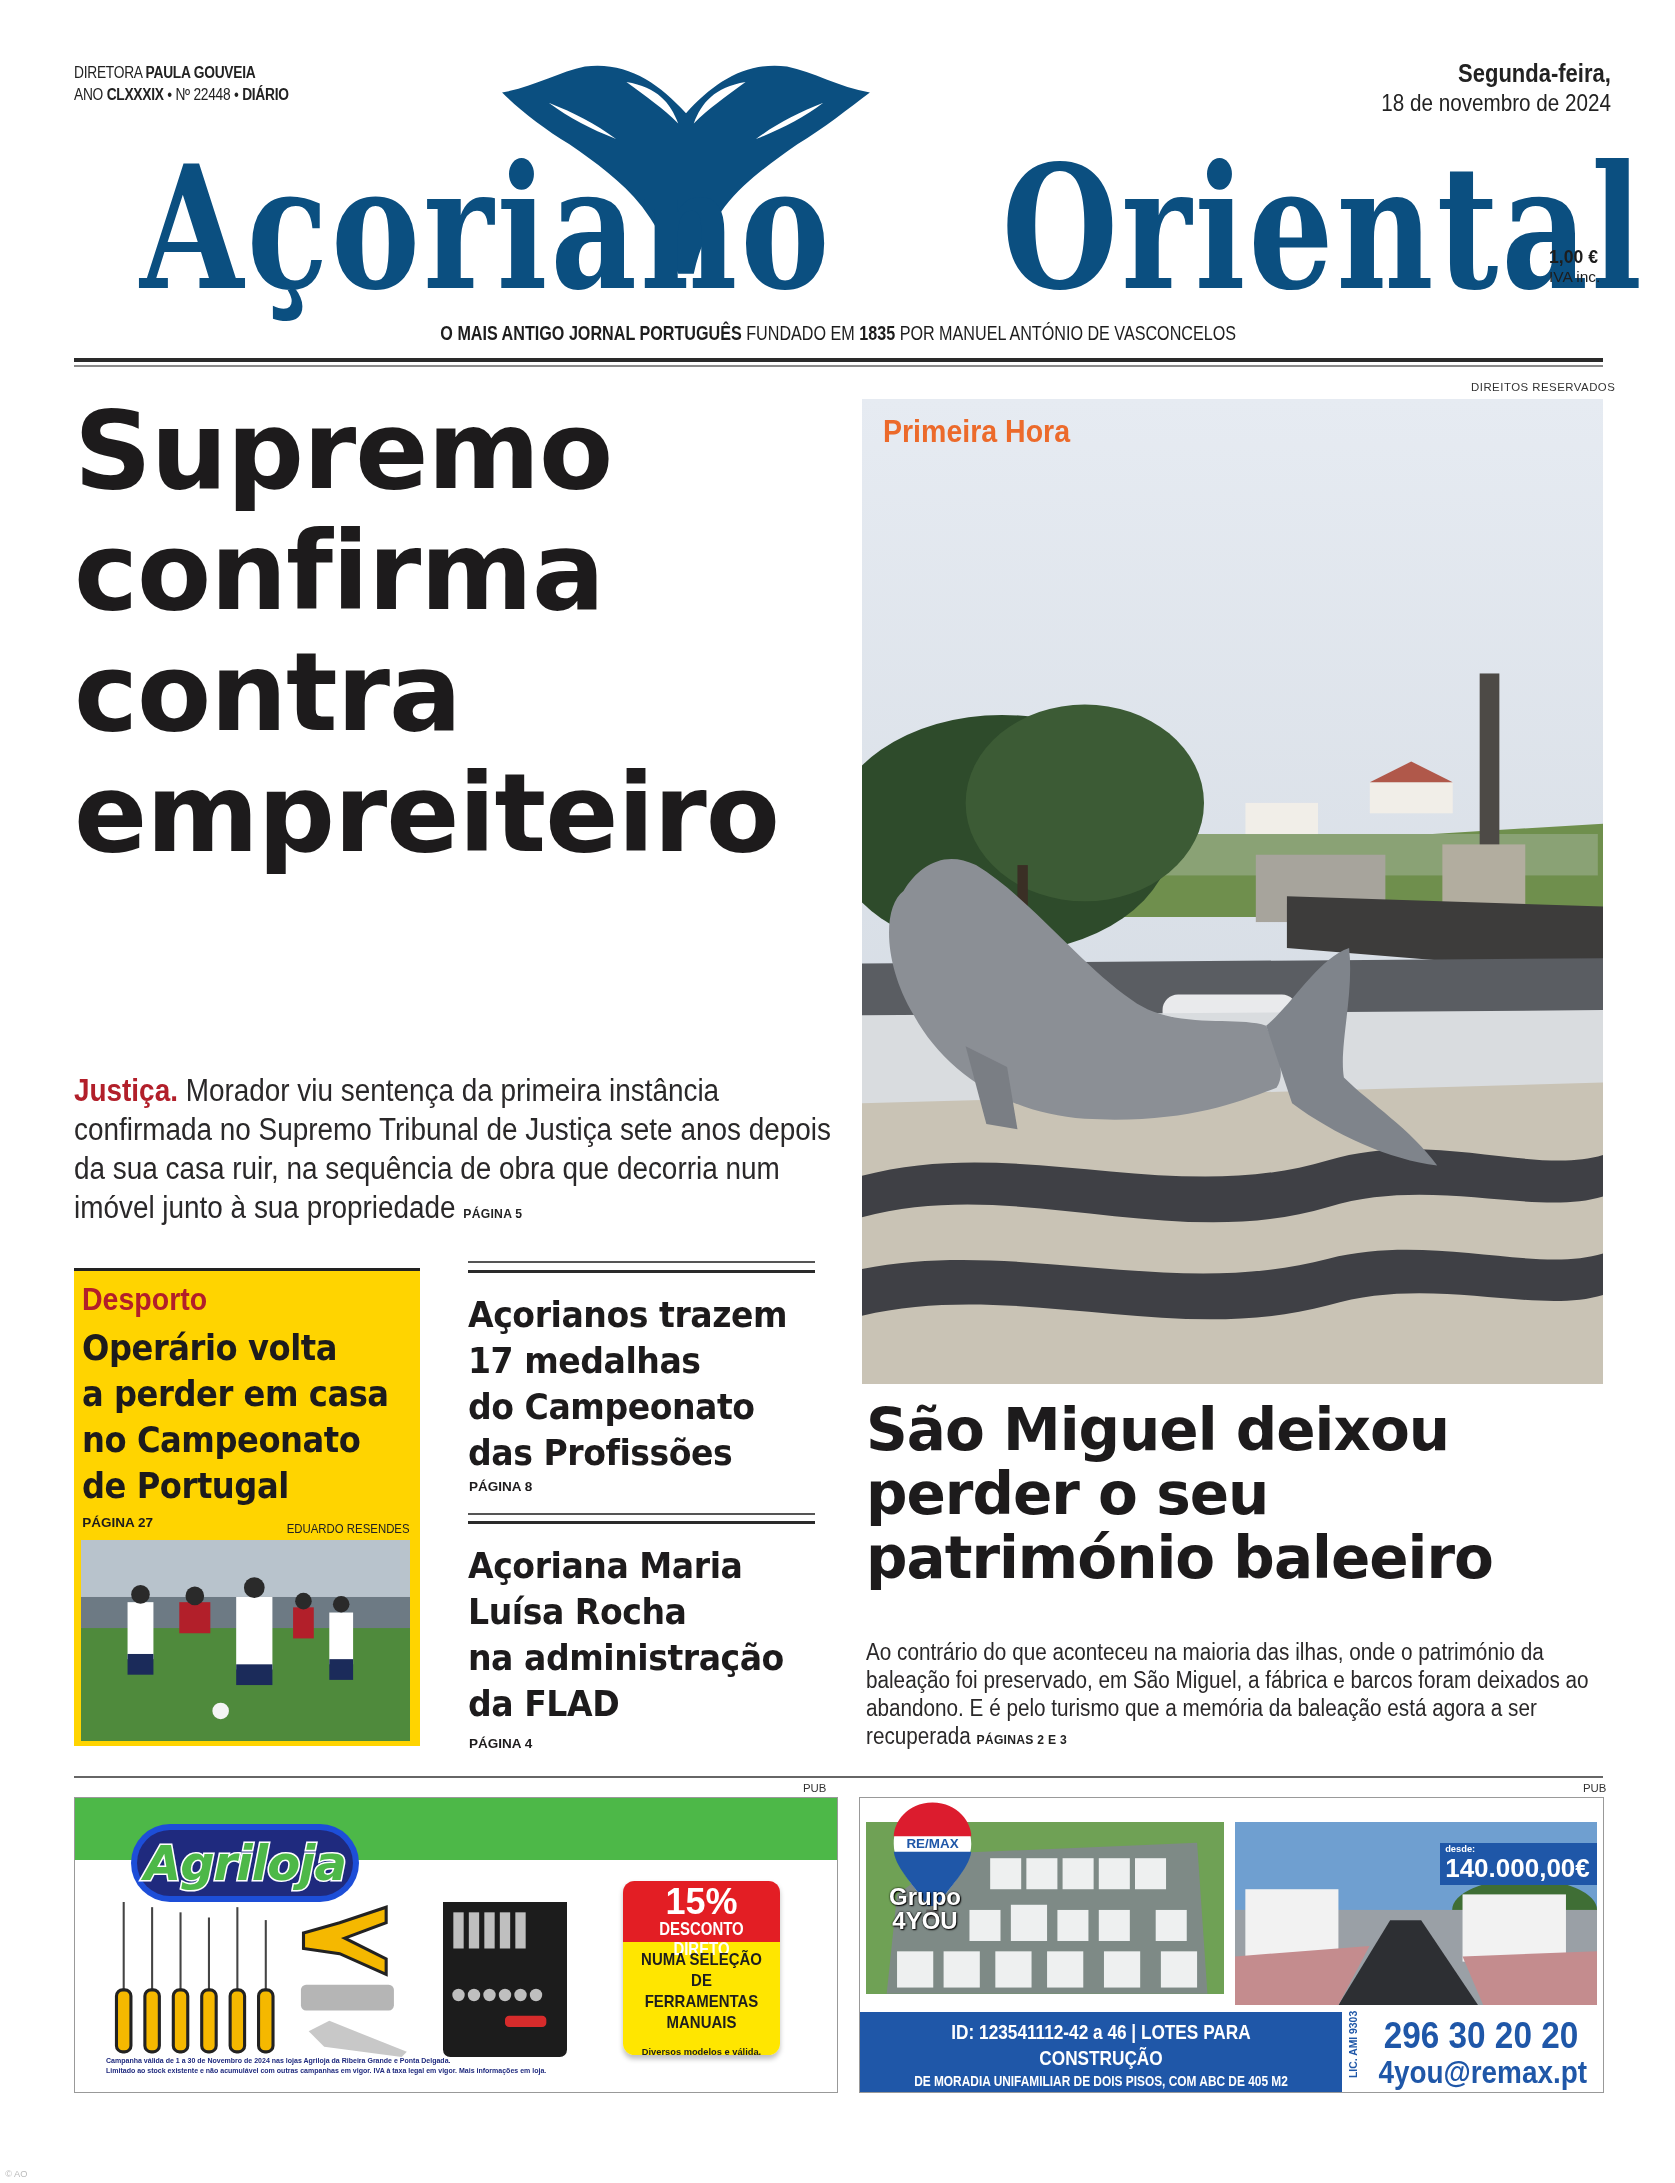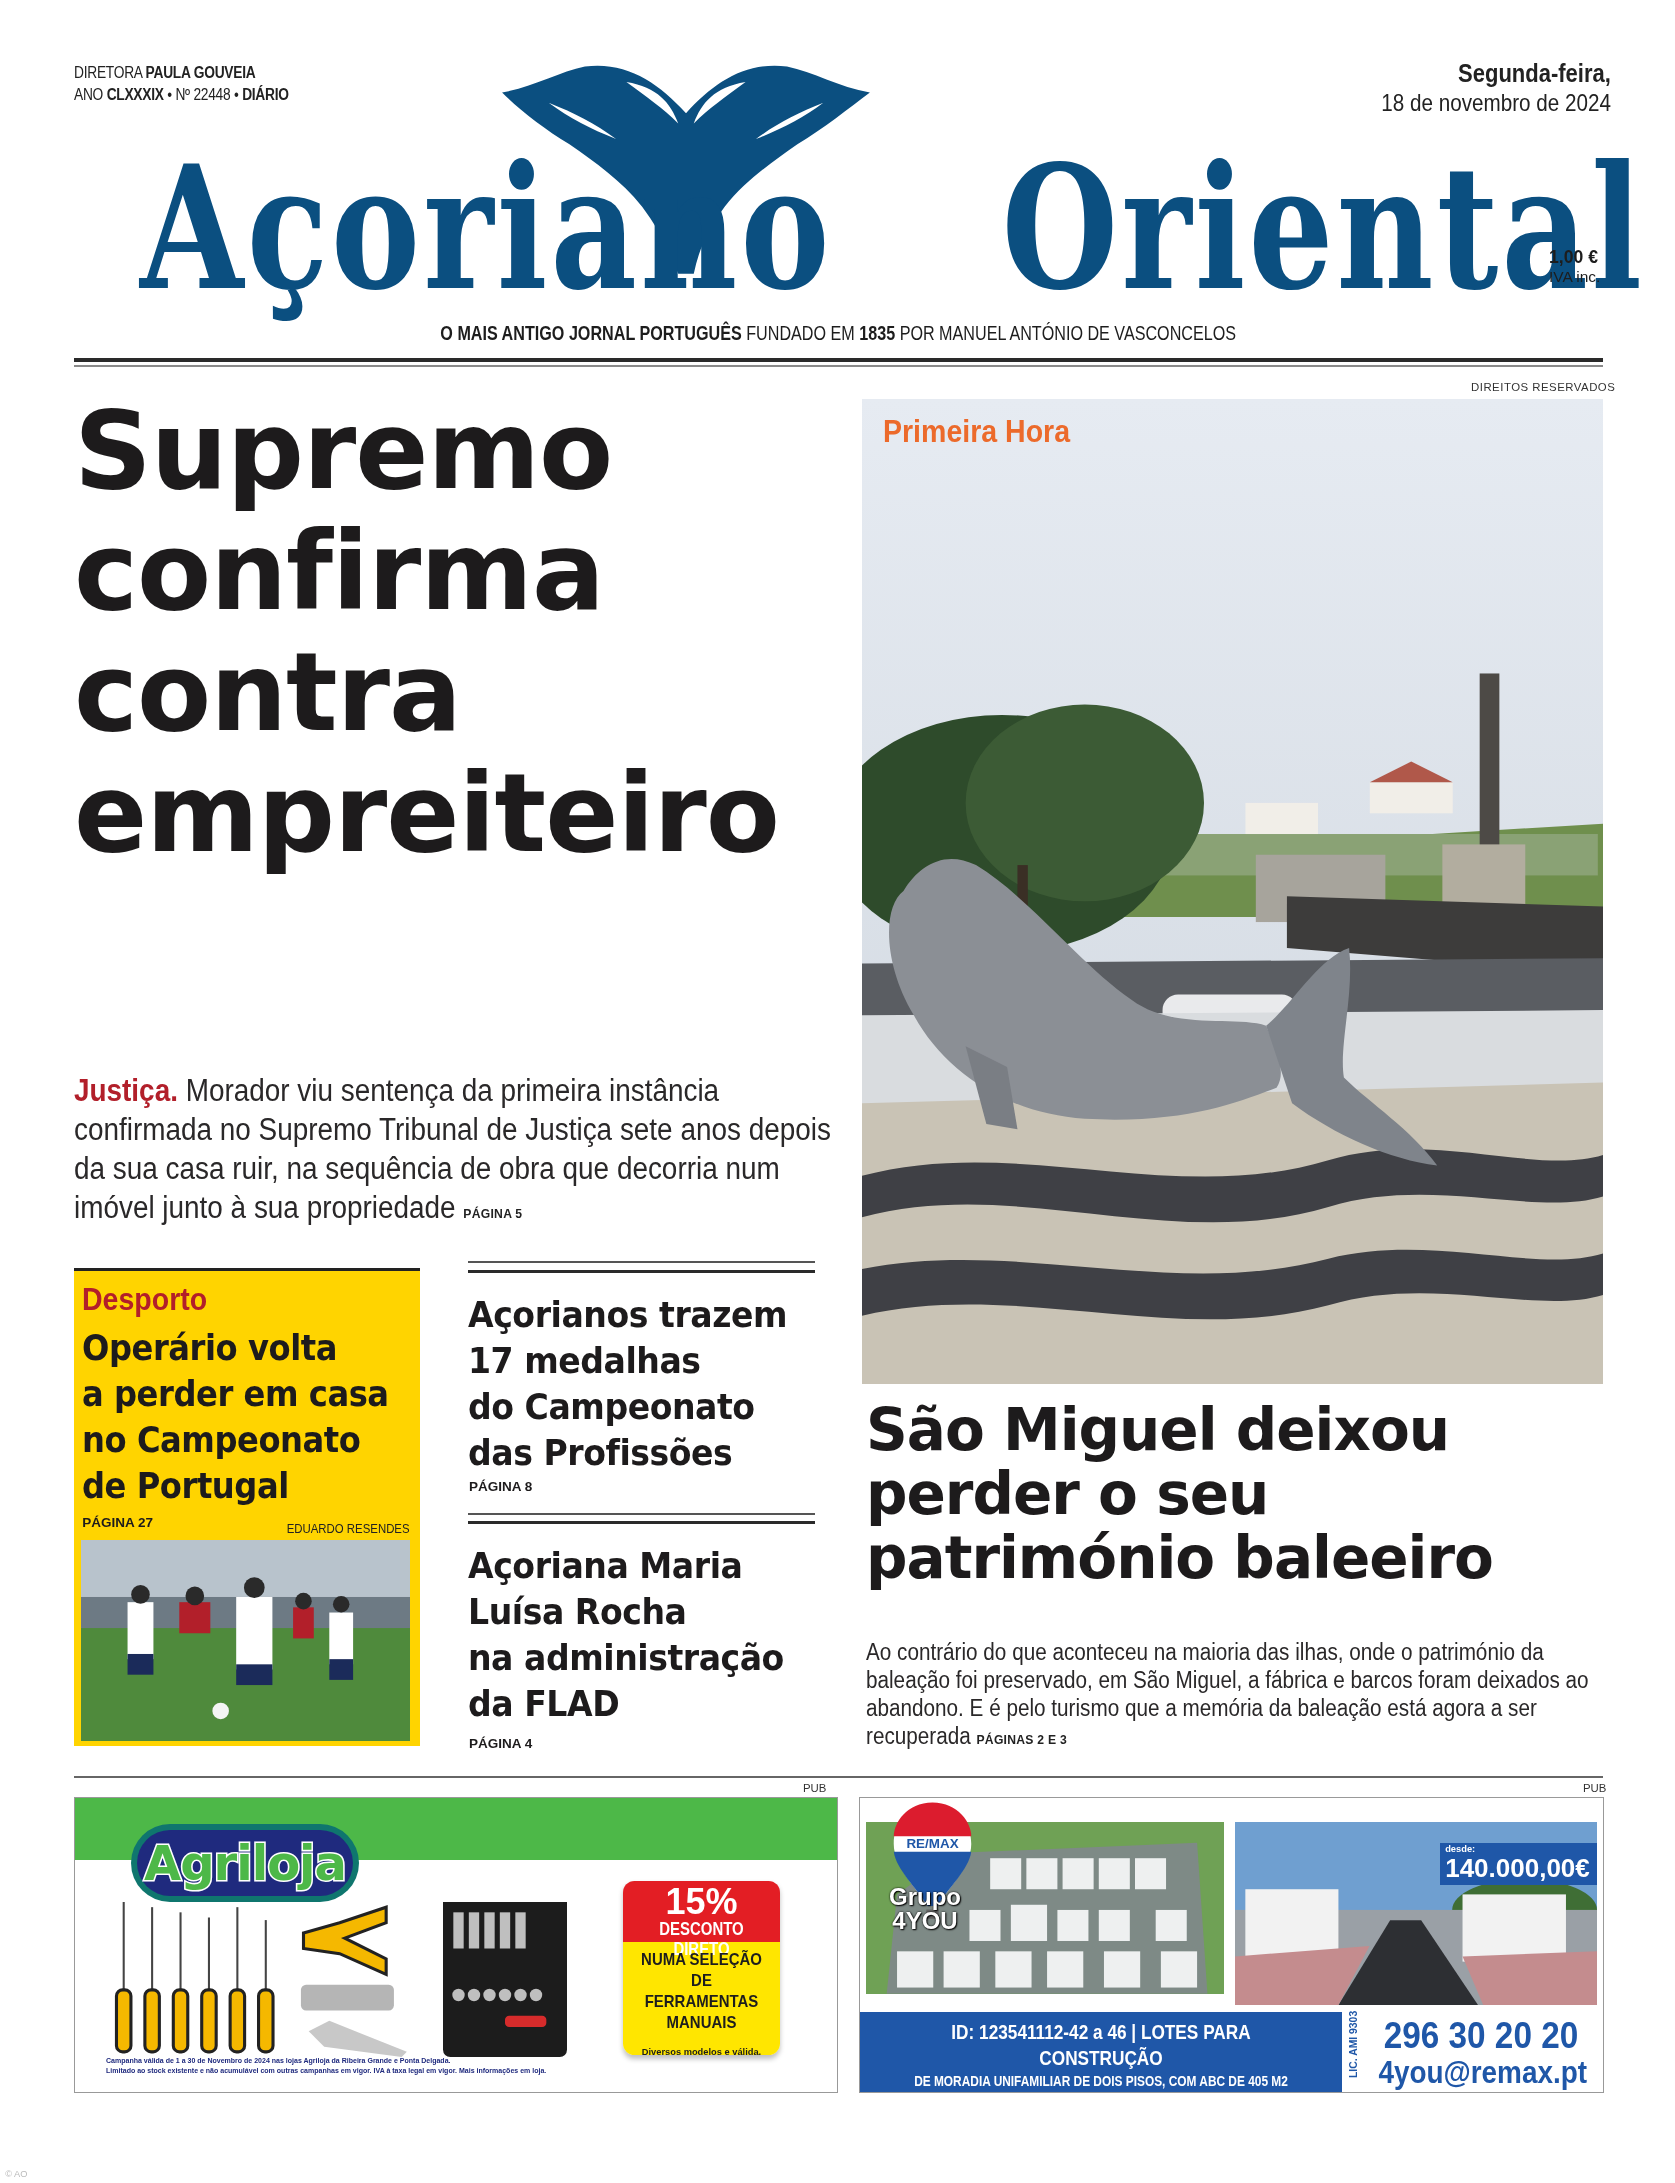--- a/index.html
+++ b/index.html
@@ -64,21 +64,21 @@
   .mid-headline { left: 468px; width: 362px; font-family: "DejaVu Sans", sans-serif; font-weight: 700; font-size: 36px; line-height: 46px; color: #1d1b1c; letter-spacing: -0.5px; transform: scaleX(0.92); transform-origin: left top; }
   .mid-page { left: 469px; font-size: 13.5px; font-weight: 700; color: #1d1b1c; }
 
   
   .pub-rule { left: 74px; width: 1529px; top: 1776px; height: 1.6px; background: #666; }
   .pub-label { font-size: 11.4px; color: #333; top: 1782px; }
 
   
   .ad-agri { left: 74px; top: 1797px; width: 764px; height: 296px; border: 1.6px solid #999; background: #fff; overflow: hidden; }
   .agri-green { position: absolute; left: 0; top: 0; width: 100%; height: 62px; background: #4db848; }
-  .agri-logo { position: absolute; left: 56px; top: 26px; width: 228px; height: 78px; background: #0f766e; border-radius: 39px; padding: 6.2px; }
+  .agri-logo { position: absolute; left: 56px; top: 26px; width: 228px; height: 78px; background: #1d4ed8; border-radius: 39px; padding: 6.2px; font-style: italic; }
   .agri-logo .pill { width: 100%; height: 100%; border-radius: 33px; background: #1f2a7e; display: flex; align-items: center; justify-content: center; }
   .agri-logo .pill span { font-size: 48px; font-weight: 900; color: #4db848; -webkit-text-stroke: 3.1px #ffffff; paint-order: stroke fill; font-family: "DejaVu Sans", sans-serif; letter-spacing: -1px; }
   .agri-tools { position: absolute; left: 21px; top: 104px; width: 539px; height: 155px; }
   .agri-badge { position: absolute; left: 548px; top: 83px; width: 157px; height: 174px; border-radius: 11.4px; overflow: hidden; box-shadow: 0 3.1px 5.2px rgba(0,0,0,0.25); }
   .agri-badge .top { background: #e31e24; height: 61px; color: #fff; text-align: center; }
   .agri-badge .pct { font-size: 36px; font-weight: 900; line-height: 36px; display: block; padding-top: 3.1px; }
   .agri-badge .disc { font-size: 17.6px; font-weight: 900; line-height: 19.7px; display: block; transform: scaleX(0.85); }
   .agri-badge .bottom { background: #ffe600; height: 113px; text-align: center; padding-top: 7px; color: #1d1d1d; }
   .agri-badge .sel { font-size: 17px; font-weight: 700; line-height: 21px; display: block; transform: scaleX(0.88); }
   .agri-badge .models { font-size: 9.3px; font-weight: 700; margin-top: 13.5px; display: block; }

